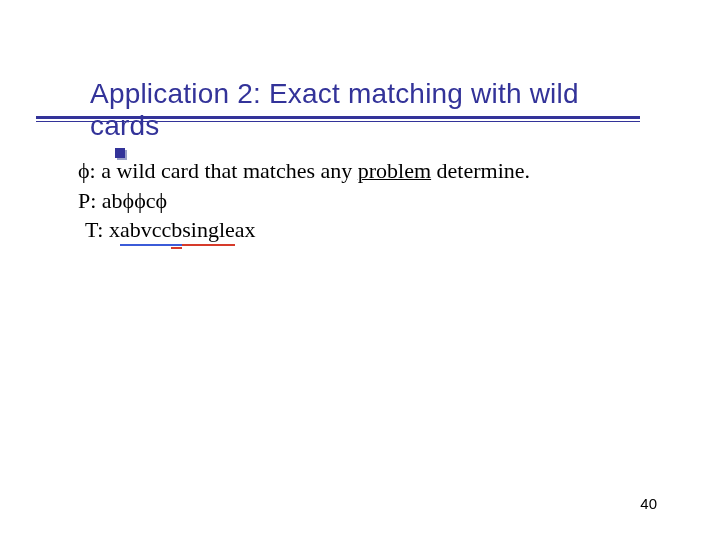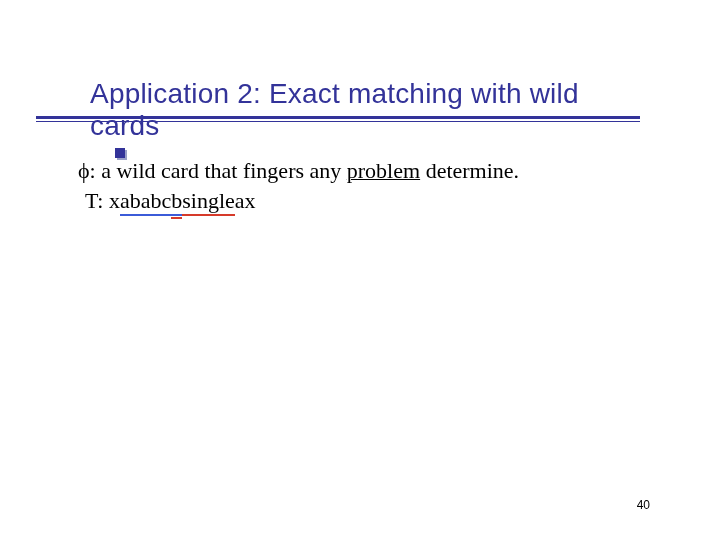--- a/index.html
+++ b/index.html
@@ -86,47 +86,48 @@
     left: 0;
     right: 0;
     bottom: -1px;
     height: 2px;
   }
   .ul-blue { background: #3b5bd8; }
   .ul-red  { background: #d63a2a; }
 
   .pageno {
     position: absolute;
-    right: 34px;
+    right: 27px;
     bottom: 28px;
     font-family: Arial, Helvetica, sans-serif;
-    font-size: 12px;
+    font-size: 15px;
     color: #000;
   }
 </style>
 </head>
 <body>
 
 <div class="slide">
 
   <div class="title-block">
     <div class="bullet-box"></div>
     <span class="title-text">Application 2: Exact matching with wild cards</span>
   </div>
   <div class="title-rule">
     <div class="thick"></div>
     <div class="thin"></div>
   </div>
 
   <div class="body">
     <div>
       <div>
-        <span>ϕ</span><span>: a wild card that fingers any </span><span class="u-single">problem</span><span> determine.</span>
+        <span>ϕ</span><span>: a wild card that matches any </span><span class="u-single">problem</span><span> determine.</span>
       </div>
+      <div>P: abϕϕcϕ</div>
       <div class="t-line">
-        <span class="t-pre">T: x</span><span class="seg"><span>ababc</span><span class="underline ul-blue"></span></span><span class="seg"><span>b</span><span class="underline ul-blue"></span><span class="underline ul-red" style="bottom:-4px"></span></span><span class="seg"><span>single</span><span class="underline ul-red"></span></span><span>ax</span>
+        <span class="t-pre">T: x</span><span class="seg"><span>abvcc</span><span class="underline ul-blue"></span></span><span class="seg"><span>b</span><span class="underline ul-blue"></span><span class="underline ul-red" style="bottom:-4px"></span></span><span class="seg"><span>single</span><span class="underline ul-red"></span></span><span>ax</span>
       </div>
     </div>
 
   </div>
 
   <div class="pageno">40</div>
 </div>
 
 </body></html>

